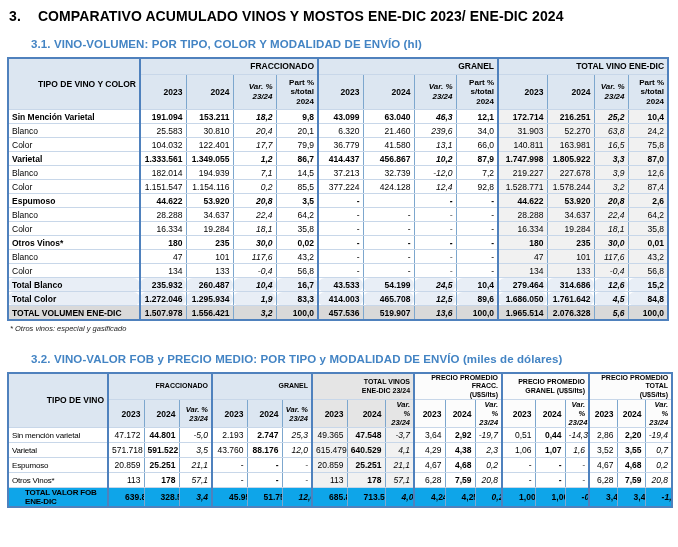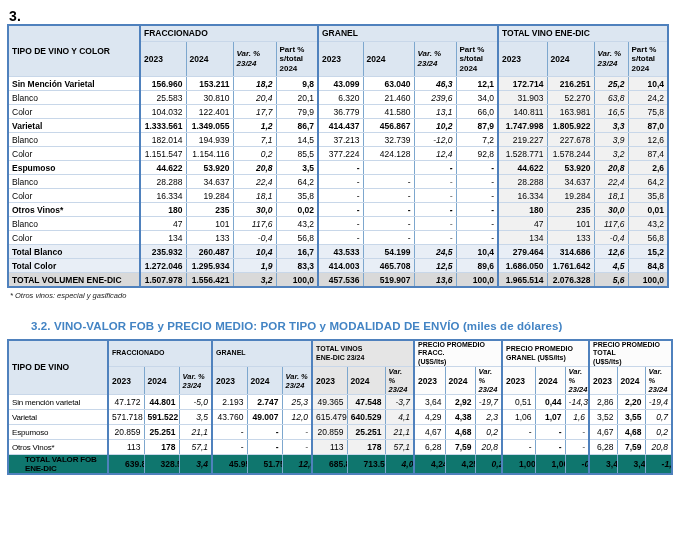--- a/index.html
+++ b/index.html
@@ -7,61 +7,63 @@
   .page{padding:5px 7px 0 7px;}
   .doc-title{display:flex;gap:17px;font-size:14px;font-weight:bold;margin:3px 0 0 2px;letter-spacing:.1px;}
   .sec-heading{color:#4384C4;font-size:11.5px;font-weight:bold;margin:14px 0 7px 24px;letter-spacing:.1px;}
   .h32{margin-top:20px;}
 
   .datatable{border-collapse:collapse;table-layout:fixed;border:2px solid #4F81BD;background:#fff;}
   .datatable th,.datatable td{
     border-left:1px solid #7DA7CE;border-right:1px solid #7DA7CE;
     border-top:1px solid #C8D7E9;border-bottom:1px solid #C8D7E9;
     padding:0 3px;overflow:hidden;vertical-align:middle;}
-  .datatable th{background:#DCE6F1;font-weight:bold;text-align:left;white-space:pre-line;line-height:1.2;}
+  .datatable th{background:#DCE6F1;font-weight:bold;text-align:right;white-space:pre-line;line-height:1.2;}
   .gstart{border-left:2px solid #4F81BD !important;}
   .lbl{border-right:2px solid #4F81BD !important;text-align:left;margin-left:40px;}
   .corner{text-align:center;}
   td.num{text-align:right;white-space:nowrap;}
   td.c-var{font-style:italic;}
   td.gray{background:#F1F1F1;}
   tr.main td,tr.subtotal td,tr.total td{font-weight:bold;}
-  tr.subtotal td{background:#E8EEF6;}
+  tr.subtotal td{background:#E8EEF6;border-radius:7px;}
   tr.total td{background:#D9D9D9;}
 
   .t1{width:662px;font-size:8.5px;}
   .t1 .gh{font-size:8.5px;height:15px;}
   .t1 .sh{height:34px;}
   .t1 .sh-var{font-style:italic;font-size:8px;}
   .t1 .sh-part{font-size:8px;margin-left:18px;}
   .t1 td{height:13px;}
   .t1 .corner{font-size:8.5px;}
 
   .t2{width:664px;font-size:8.5px;margin-top:2px;}
   .t2 .gh{font-size:7px;height:22px;}
   .t2 .sh{height:24px;}
   .t2 .sh-var{font-style:italic;font-size:7.5px;}
   .t2 td{height:14px;}
   .t2 td.lbl{font-size:8px;letter-spacing:-.2px;}
   .t2 .b24{font-weight:bold;}
   .t2 .h-gray{background:#E5E5E5;}
   .t2 .h-white{background:#FCFCFC;}
-  .t2 tr.total td{background:#0f766e;padding-left:16px;}
+  .t2 tr.total td{background:#0ea5e9;padding-left:16px;}
 
   .footnote{font-size:7.5px;font-style:italic;margin:3px 0 0 3px;color:#1a1a1a;}
 </style>
 </head>
 <body>
 
 <div class="page">
 
   <div class="doc-title">
     <span>3.</span>
+    <span>COMPARATIVO ACUMULADO VINOS Y MOSTOS ENE-DIC 2023/ ENE-DIC 2024</span>
   </div>
 
+  <div class="sec-heading">3.1. VINO-VOLUMEN: POR TIPO, COLOR Y MODALIDAD DE ENVÍO (hl)</div>
 
   <table class="datatable t1">
     <colgroup id="t1-cols">
         <col style="width: 132px;">
         <col style="width: 46px;">
         <col style="width: 47px;">
         <col style="width: 43px;">
         <col style="width: 42px;">
         <col style="width: 45px;">
         <col style="width: 51px;">
@@ -99,21 +101,21 @@
           <th class="sh sh-var">Var. %
 23/24</th>
           <th class="sh sh-part">Part %
 s/total
 2024</th>
         </tr>
     </thead>
     <tbody id="t1-body">
         <tr class="main">
           <td class="lbl">Sin Mención Varietal</td>
-          <td class="num c-y1 gstart">156.960</td>
+          <td class="num c-y1 gstart">191.094</td>
           <td class="num c-y2">153.211</td>
           <td class="num c-var">18,2</td>
           <td class="num c-part">9,8</td>
           <td class="num c-y1 gstart">43.099</td>
           <td class="num c-y2">63.040</td>
           <td class="num c-var">46,3</td>
           <td class="num c-part">12,1</td>
           <td class="num c-y1 gstart gray">172.714</td>
           <td class="num c-y2 gray">216.251</td>
           <td class="num c-var gray">25,2</td>
@@ -419,21 +421,21 @@
           <td class="num c-y1 gstart">2,86</td>
           <td class="num c-y2 b24">2,20</td>
           <td class="num c-var">-19,4</td>
         </tr>
         <tr class="data">
           <td class="lbl">Varietal</td>
           <td class="num c-y1 gstart">571.718</td>
           <td class="num c-y2 b24">591.522</td>
           <td class="num c-var">3,5</td>
           <td class="num c-y1 gstart">43.760</td>
-          <td class="num c-y2 b24">49.007</td>
+          <td class="num c-y2 b24">88.176</td>
           <td class="num c-var">12,0</td>
           <td class="num c-y1 gstart gray">615.479</td>
           <td class="num c-y2 gray b24">640.529</td>
           <td class="num c-var gray">4,1</td>
           <td class="num c-y1 gstart">4,29</td>
           <td class="num c-y2 b24">4,38</td>
           <td class="num c-var">2,3</td>
           <td class="num c-y1 gstart">1,06</td>
           <td class="num c-y2 b24">1,07</td>
           <td class="num c-var">1,6</td>

